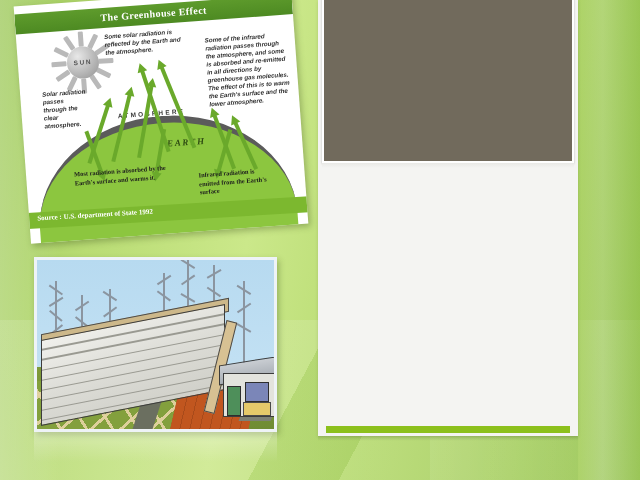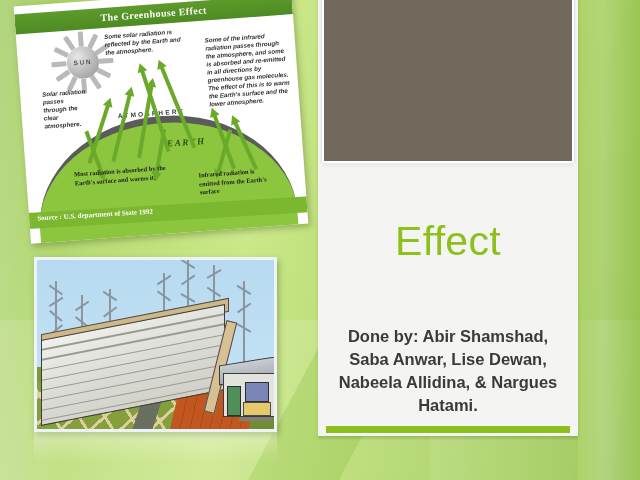--- a/index.html
+++ b/index.html
@@ -218,24 +218,22 @@
 
   <div class="panel"></div>
   <div class="panel-shadow-b"></div>
 
   <div class="ph-frame">
     <div class="ph-fill"></div>
   </div>
   <div class="ph-underline"></div>
 
   <div class="title">
-    <div>Effect</div>
   </div>
 
-  <div class="subtitle">Done by: Abir Shamshad, Saba Anwar, Lise Dewan, Nabeela Allidina, &amp; Nargues Hatami.</div>
 
   <div class="accent-bar"></div>
 
   <div class="diagram">
     <div class="dg-head">
       <span>The Greenhouse Effect</span>
     </div>
 
     <div class="dg-earth"></div>
     <div class="dg-atm-label">ATMOSPHERE</div>

